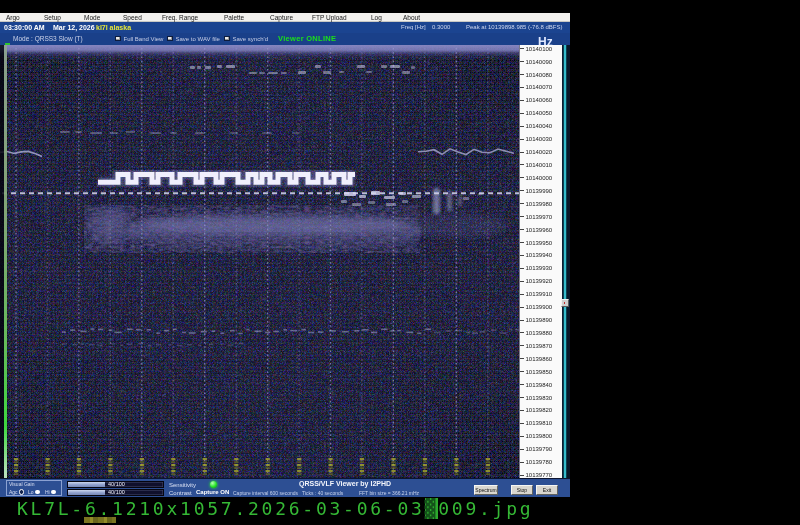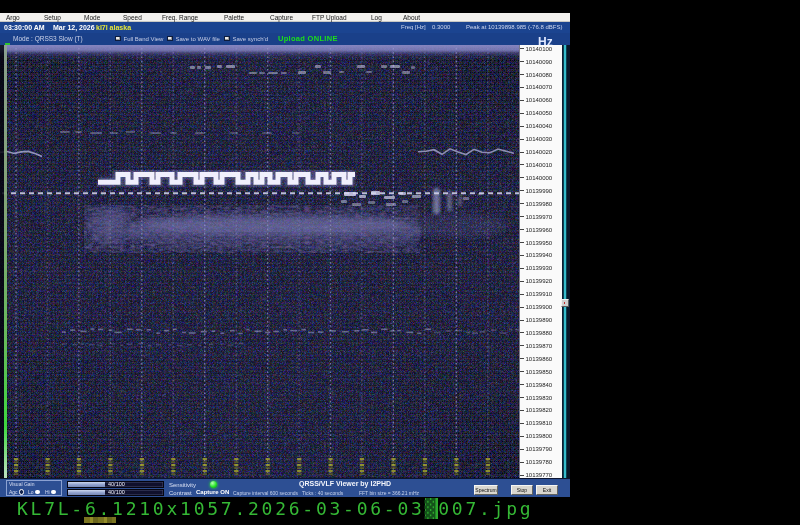--- a/index.html
+++ b/index.html
@@ -157,21 +157,21 @@
         <span class="lbl">Full Band View</span>
       </span>
       <span class="chk" id="chk-1">
         <span class="box"></span>
         <span class="lbl">Save to WAV file</span>
       </span>
       <span class="chk" id="chk-2">
         <span class="box"></span>
         <span class="lbl">Save synch'd</span>
       </span>
-      <span id="grabber-status">Upload ONLINE</span>
+      <span id="grabber-status">Viewer ONLINE</span>
       <span id="hz-label">Hz</span>
     </div>
 
     <div id="green-dot"></div>
 
     <div id="waterfall">
       <svg width="519" height="433" viewBox="0 0 519 433" preserveAspectRatio="none" style="position:absolute;left:0;top:0">
   <defs>
     <filter id="fineNoise" x="0" y="0" width="100%" height="100%" color-interpolation-filters="sRGB">
       <feTurbulence type="turbulence" baseFrequency="0.75" numOctaves="3" seed="11" stitchTiles="stitch"></feTurbulence>
@@ -614,15 +614,15 @@
       <span class="bb-small" id="capture-interval">Capture interval 600 seconds</span>
       <span class="bb-small" id="ticks-info">Ticks : 40 seconds</span>
       <span class="bb-small" id="fft-info">FFT bin size = 366.21 mHz</span>
 
       <button class="bb-btn" id="btn-0">Spectrum</button>
       <button class="bb-btn" id="btn-1">Stop</button>
       <button class="bb-btn" id="btn-2">Exit</button>
     </div>
   </div>
 
-  <div id="filename"><span>KL7L-6.1210x1057.2026-03-06-03</span><span class="glitch">▓</span><span>007.jpg</span></div>
+  <div id="filename"><span>KL7L-6.1210x1057.2026-03-06-03</span><span class="glitch">▓</span><span>009.jpg</span></div>
   <div id="olive-artifact"></div>
 </div>
 
 </body></html>

